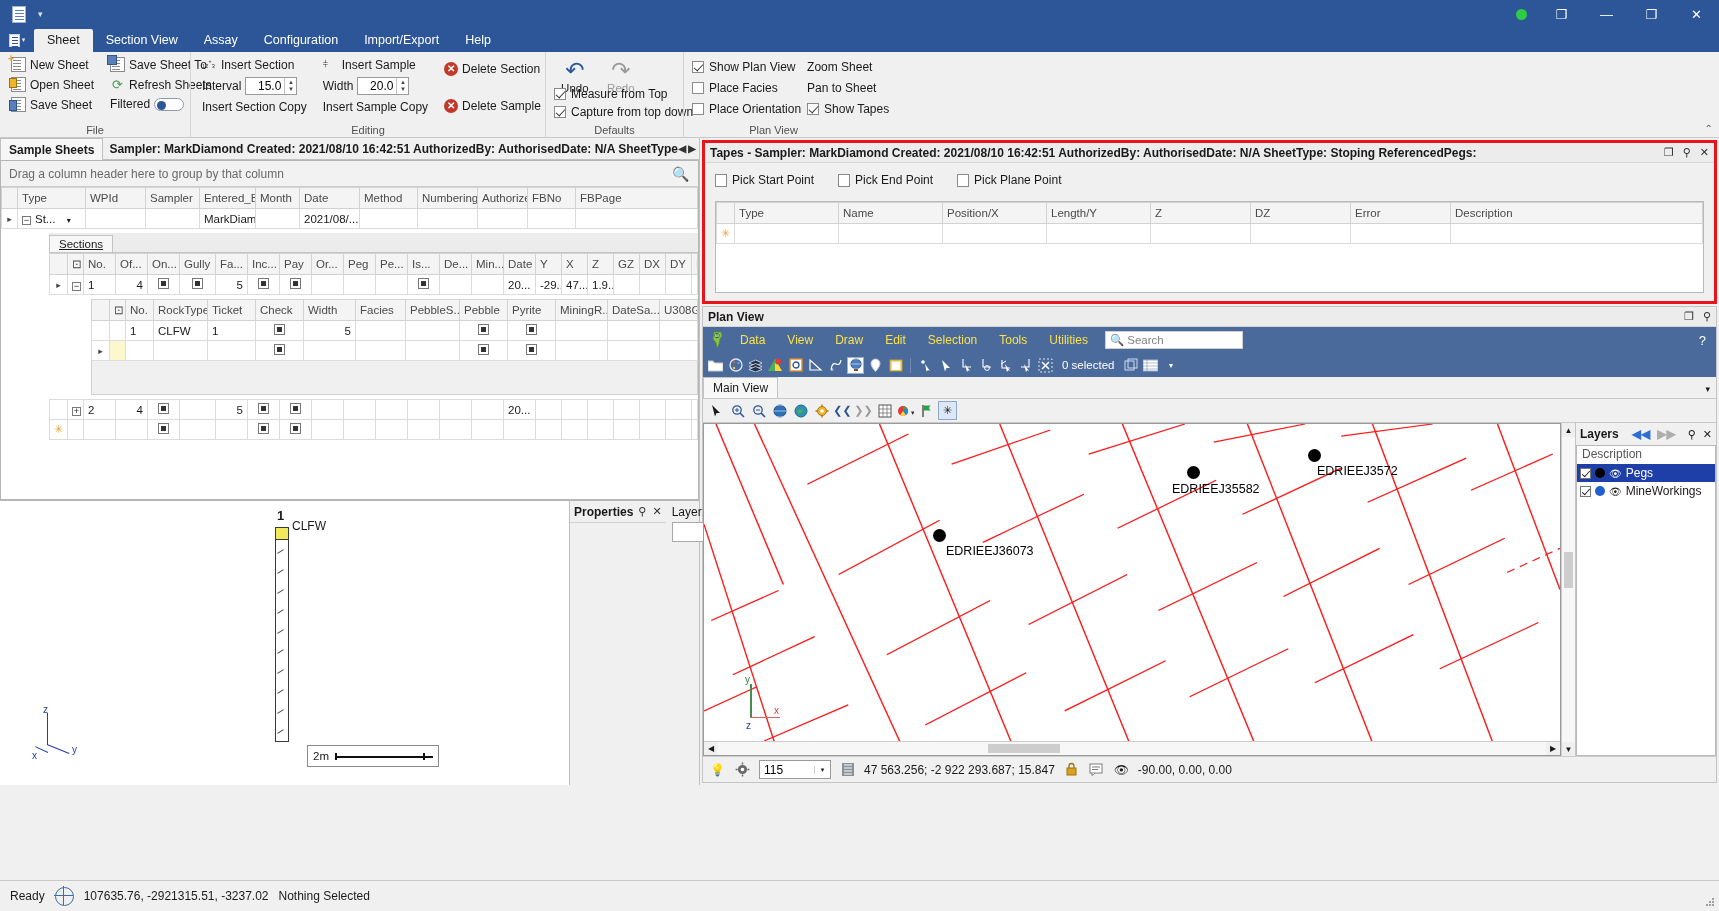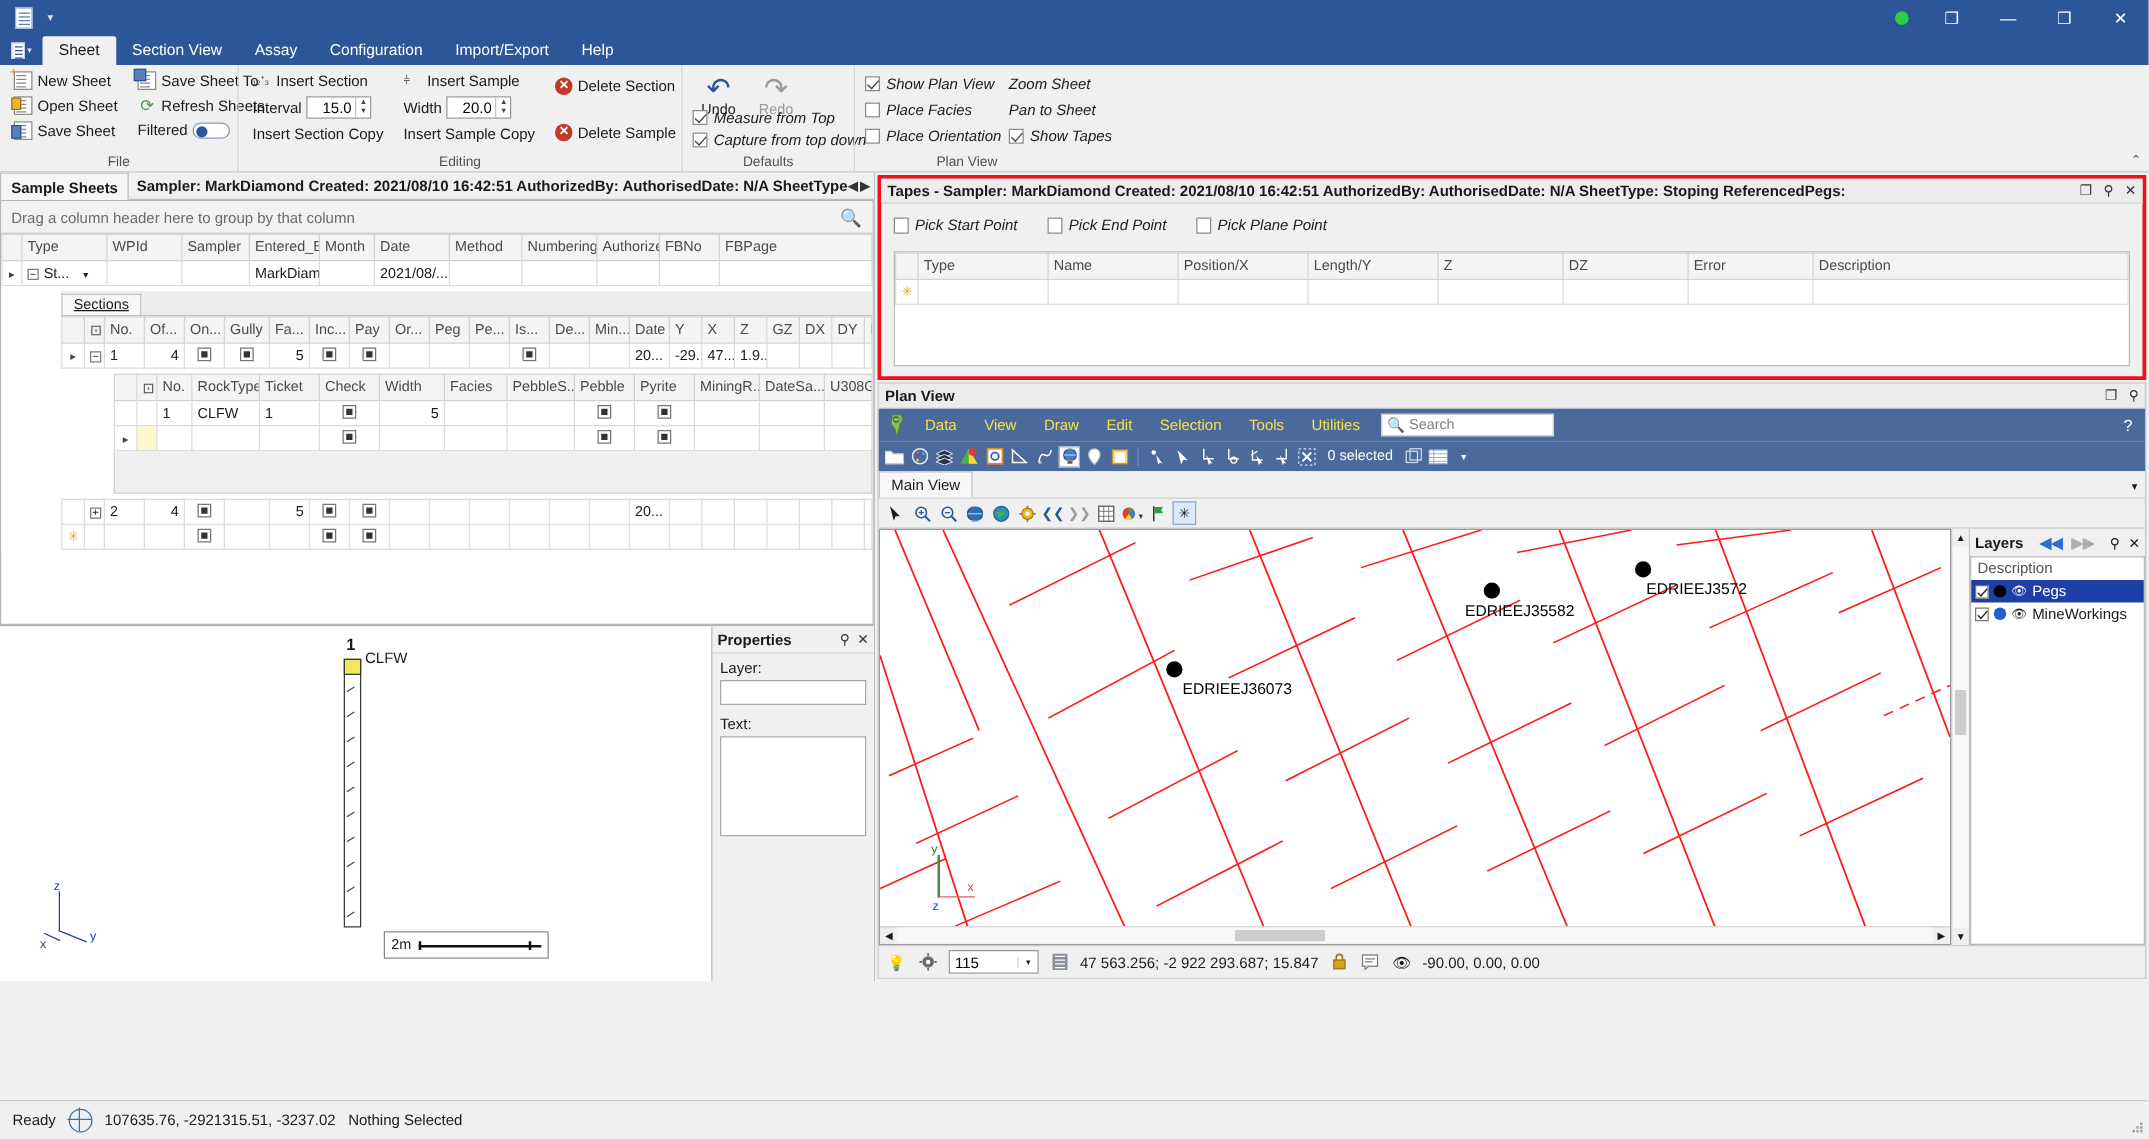--- a/index.html
+++ b/index.html
@@ -104,21 +104,21 @@
   }
   .spin input{
     border:0;outline:0;width:38px;text-align:right;font:12px "Liberation Sans",sans-serif;padding-right:3px;
     background:transparent;
   }
   .spin .arrows{display:flex;flex-direction:column;width:12px;border-left:1px solid #c4c4c4;height:100%;justify-content:center;align-items:center;}
   .spin .arrows i{font-style:normal;font-size:6px;line-height:7px;color:#444;}
   .undo-btn{display:flex;flex-direction:column;align-items:center;width:42px;}
   .undo-arc{font-size:23px;line-height:23px;}
   .undo-lbl{font-size:11.5px;}
-  .cbrow{display:flex;align-items:center;gap:5px;font-size:12px;padding:2px 0;white-space:nowrap;font-style:italic;}
+  .cbrow{display:flex;align-items:center;gap:5px;font-size:12px;padding:2px 0;white-space:nowrap;}
   .cb{
     width:12px;height:12px;border:1px solid #8a8a8a;background:#fff;display:inline-block;
     position:relative;flex:0 0 12px;
   }
   .cb.on:after{
     content:"";position:absolute;left:3px;top:0px;width:4px;height:8px;
     border:solid #3a3a3a;border-width:0 1.6px 1.6px 0;transform:rotate(42deg);
   }
   .ribbon-collapse{position:absolute;right:6px;bottom:3px;font-size:10px;color:#555;}
   
@@ -183,21 +183,21 @@
   .scalebar{
     position:absolute;right:130px;bottom:18px;width:132px;height:22px;border:1px solid #8a8a8a;background:#fff;
     display:flex;align-items:center;padding:0 5px;gap:6px;
   }
   .scalebar .sbtxt{font-size:11.5px;}
   .scalebar .sbline{flex:1;height:7px;position:relative;}
   .scalebar .sbline:before{content:"";position:absolute;left:0;right:0;top:3px;height:2px;background:#111;}
   .scalebar .sbline:after{content:"";position:absolute;left:0;top:0;width:2px;height:7px;background:#111;
     box-shadow:88px 0 0 #111;}
   
-  #properties{width:130px;border-left:1px solid #c0c0c0;background:#f0f0f0;display:flex;flex-direction:column;}
+  #properties{width:130px;border-left:1px solid #c0c0c0;background:#f0f0f0;display:flex;}
   .ppanel-hdr{
     height:22px;display:flex;align-items:center;padding:0 4px;font-size:12px;font-weight:bold;
     border-bottom:1px solid #d3d3d3;gap:5px;
   }
   .ppanel-hdr .tools{margin-left:auto;display:flex;gap:6px;font-size:11px;color:#333;font-weight:normal;}
   .pfield{padding:4px 6px;}
   .pfield label{display:block;font-size:12px;margin-bottom:3px;}
   .pfield input{
     width:100%;height:20px;border:1px solid #a8a8a8;background:#fff;font:12px "Liberation Sans",sans-serif;
     padding:0 3px;outline:none;

